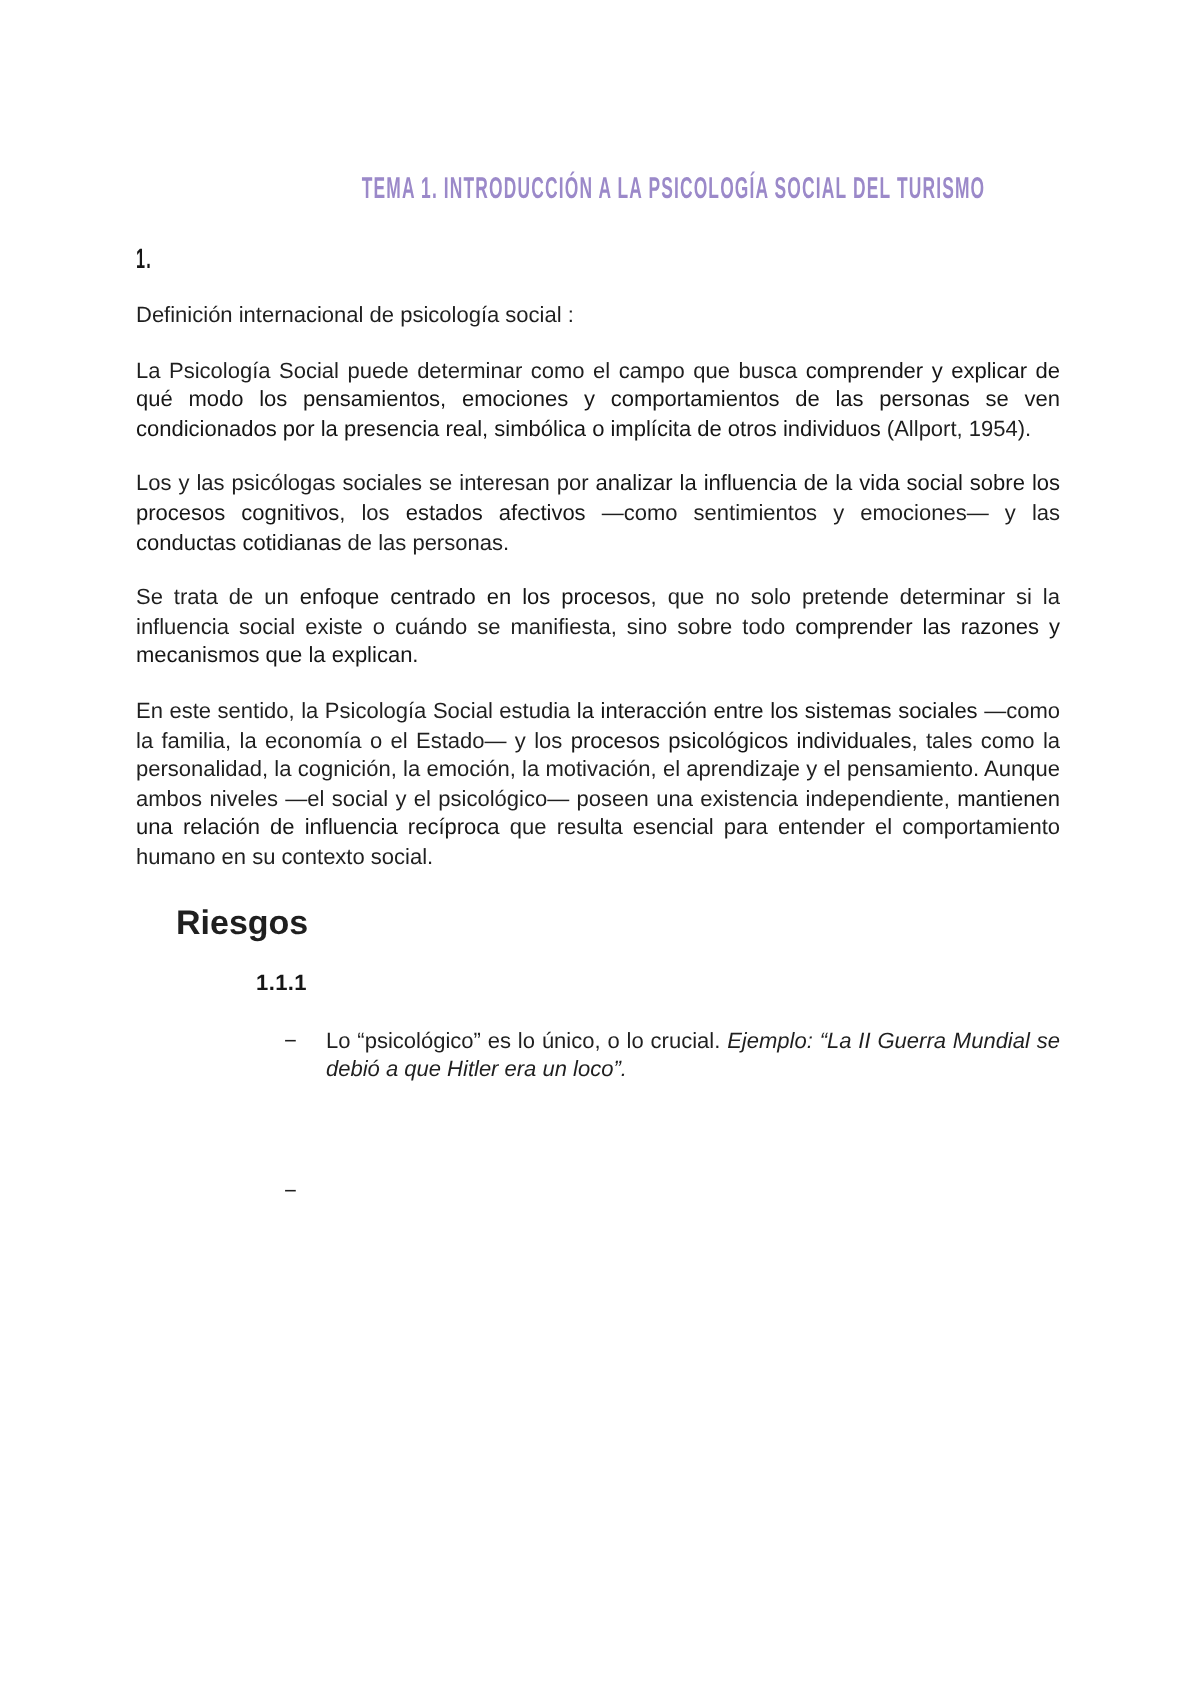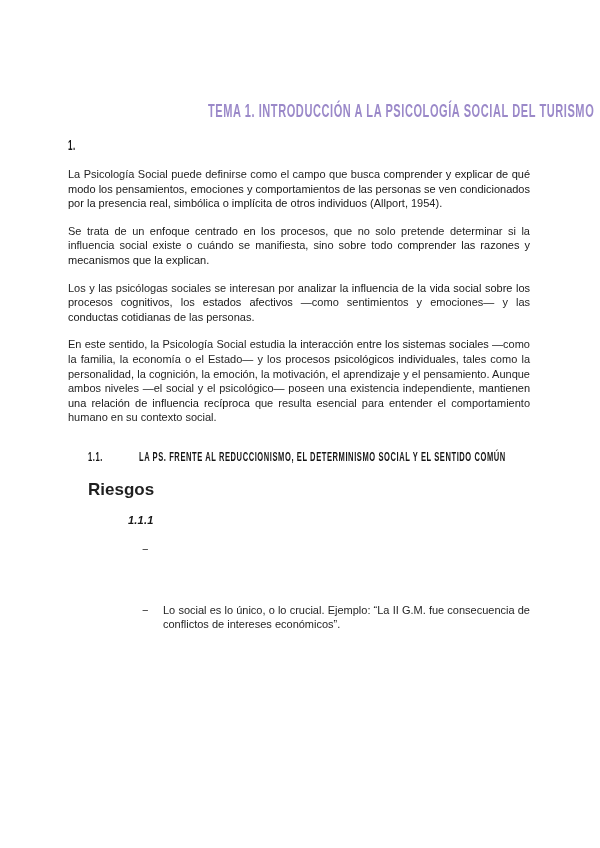--- a/index.html
+++ b/index.html
@@ -20,22 +20,22 @@
     display: inline-block;
     font-weight: bold;
     letter-spacing: 1px;
     white-space: nowrap;
     transform: scaleX(0.58);
     transform-origin: left center;
   }
 
   .doc-title {
     text-align: center;
-    margin: 16px 0 18px 0;
-    font-size: 19px;
+    margin: 0 0 18px 0;
+    font-size: 15px;
     line-height: 17px;
   }
   .doc-title .hand { transform-origin: center center; }
 
   .h1-row {
     display: flex;
     align-items: baseline;
     margin: 0 0 14px 0;
     font-size: 14px;
     line-height: 16px;
@@ -75,21 +75,20 @@
   .h3-row {
     display: flex;
     align-items: center;
     margin: 18px 0 0 0;
     padding-left: 60px;
     font-size: 11px;
     font-weight: bold;
     letter-spacing: 0.2px;
     line-height: 13px;
     color: #161616;
-    font-style: italic;
   }
   .h3-num { width: 35px; flex: 0 0 35px; }
 
   .bullet-row {
     display: flex;
     margin: 15px 0 0 0;
     padding-left: 74px;
     font-size: 11px;
     line-height: 14.6px;
   }
@@ -103,39 +102,36 @@
 
 <div class="page">
 
   <h1 class="doc-title"><span class="hand" style="color: rgb(155, 137, 201);">TEMA 1. INTRODUCCIÓN A LA PSICOLOGÍA SOCIAL DEL TURISMO</span></h1>
 
   <div class="h1-row">
     <span class="h1-num"><span class="hand">1.</span></span>
   </div>
 
   <div>
-      <p class="body-para"><span>La Psicología Social puede definirse como el campo que busca </span><b>comprender y explicar de qué modo los pensamientos, emociones y comportamientos de las personas se ven condicionados por la presencia real, simbólica o implícita de otros individuos</b><span> (Allport, 1954).</span></p>
+      <p class="body-para"><span>Definición internacional de psicología social :</span></p>
+      <p class="body-para"><span>La Psicología Social puede determinar como el campo que busca </span><b>comprender y explicar de qué modo los pensamientos, emociones y comportamientos de las personas se ven condicionados por la presencia real, simbólica o implícita de otros individuos</b><span> (Allport, 1954).</span></p>
+      <p class="body-para"><span>Los y las psicólogas sociales se interesan por </span><b>analizar la influencia de la vida social sobre los procesos cognitivos</b><span>, los </span><b>estados afectivos</b><span> —como sentimientos y emociones— y las </span><b>conductas cotidianas</b><span> de las personas.</span></p>
       <p class="body-para"><span>Se trata de un </span><b>enfoque centrado en los procesos</b><span>, que no solo pretende determinar si la influencia social existe o cuándo se manifiesta, sino sobre todo </span><b>comprender las razones y mecanismos que la explican.</b></p>
-      <p class="body-para"><span>Los y las psicólogas sociales se interesan por </span><b>analizar la influencia de la vida social sobre los procesos cognitivos</b><span>, los </span><b>estados afectivos</b><span> —como sentimientos y emociones— y las </span><b>conductas cotidianas</b><span> de las personas.</span></p>
       <p class="body-para"><span>En este sentido, la Psicología Social estudia </span><b>la interacción entre los sistemas sociales</b><span> —como la familia, la economía o el Estado— y los </span><b>procesos psicológicos individuales</b><span>, tales como la personalidad, la cognición, la emoción, la motivación, el aprendizaje y el pensamiento. Aunque ambos niveles —el social y el psicológico— poseen una existencia independiente, </span><b>mantienen una relación de influencia recíproca</b><span> que resulta esencial para entender el comportamiento humano en su contexto social.</span></p>
     </div>
 
-  <div class="h2-row">
-    <span class="h2-num"><span class="hand">1.1.</span></span>
-    <span class="h2-text"><span class="hand">LA PS. FRENTE AL REDUCCIONISMO, EL DETERMINISMO SOCIAL Y EL SENTIDO COMÚN</span></span>
-  </div>
 
   <p class="riesgos">Riesgos</p>
 
   <div>
       <div class="h3-row">
         <span class="h3-num">1.1.1</span>
       </div>
       <div class="bullet-row">
         <span class="bullet-marker">−</span>
+        <div class="bullet-text"><span>Lo “psicológico” es lo único, o lo crucial. </span><i>Ejemplo: “La II Guerra Mundial se debió a que Hitler era un loco”.</i></div>
       </div>
       <div class="bullet-row extra-gap">
         <span class="bullet-marker">−</span>
-        <div class="bullet-text"><span>Lo social es lo único, o lo crucial. Ejemplo: “La II G.M. fue consecuencia de conflictos de intereses económicos”.</span></div>
       </div>
     </div>
 
 </div>
 
 </body></html>

